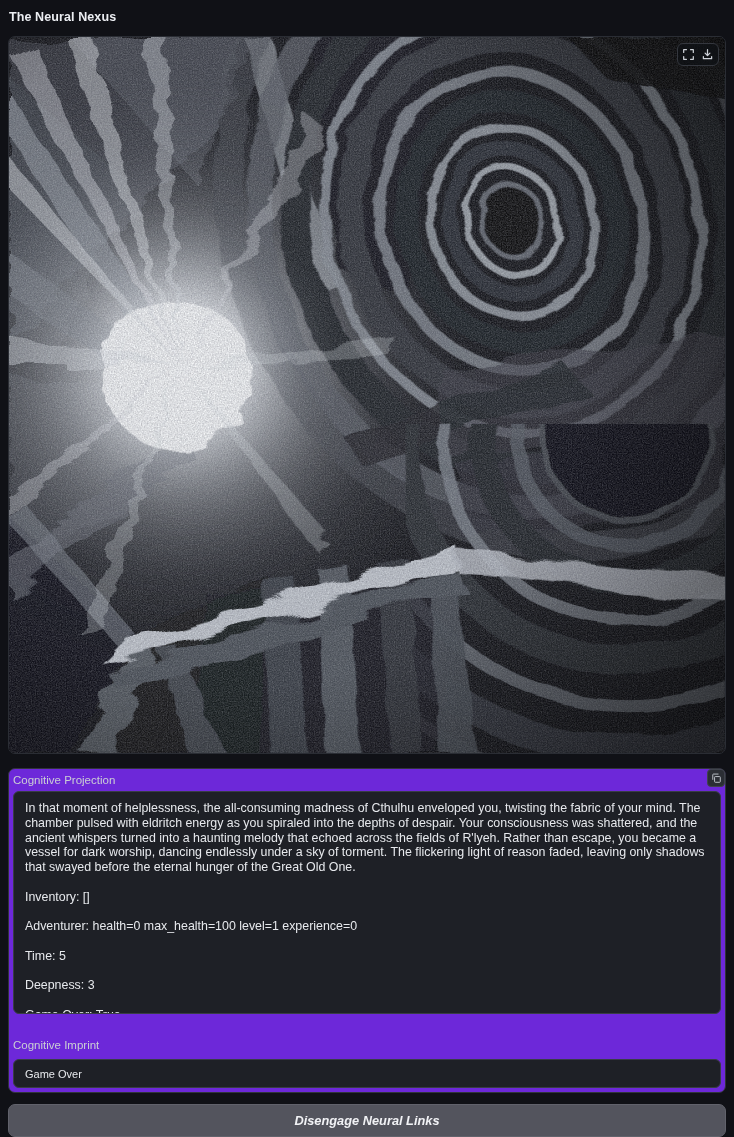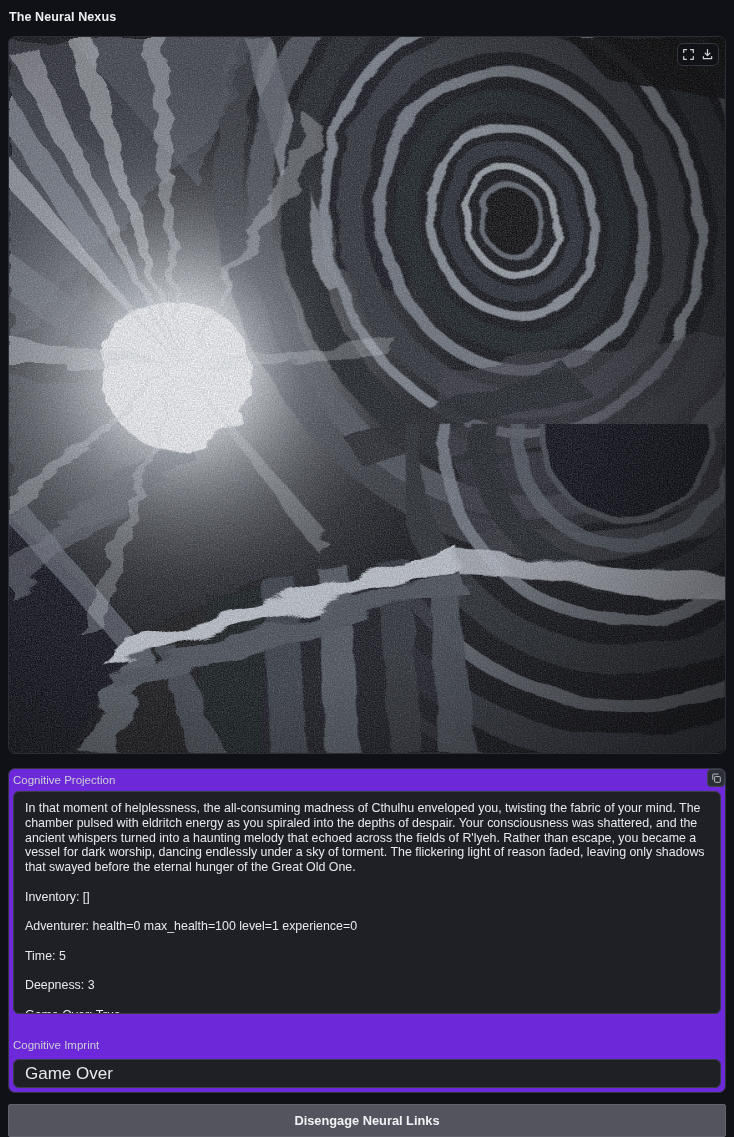--- a/index.html
+++ b/index.html
@@ -22,25 +22,25 @@
   .blk-label{font-size:11.5px;color:#cbced4;line-height:14px;}
   .copy-btn{width:18px;height:18px;box-sizing:border-box;display:flex;align-items:center;justify-content:center;
     border:1px solid #40444c;border-radius:4px;background:#2b2e34;color:#b9bdc4;margin-top:-4px;margin-right:-4px;
     padding:0;cursor:pointer;}
   .story-textarea{display:block;width:100%;height:223px;box-sizing:border-box;background:#1e2026;
     border:1px solid #393d45;border-radius:6px;color:#e7e9ed;font-size:12.4px;line-height:14.75px;
     padding:9px 11px;white-space:pre-wrap;overflow:hidden;resize:none;outline:none;
     font-family:"Liberation Sans","DejaVu Sans",sans-serif;}
   .label2{margin-top:24px;margin-bottom:7px;}
   .imprint-input{display:block;width:100%;height:29px;box-sizing:border-box;background:#1e2026;
-    border:1px solid #393d45;border-radius:6px;color:#e7e9ed;font-size:17px;padding:0 11px;outline:none;
+    border:1px solid #393d45;border-radius:6px;color:#e7e9ed;font-size:11px;padding:0 11px;outline:none;
     font-family:"Liberation Sans","DejaVu Sans",sans-serif;}
   .action-btn{margin-top:11px;width:718px;height:33px;box-sizing:border-box;background:#53545d;
-    border:1px solid #61626b;border-radius:2px;color:#f1f2f5;font-weight:700;font-size:12.8px;
-    cursor:pointer;font-family:"Liberation Sans","DejaVu Sans",sans-serif;}
+    border:1px solid #61626b;border-radius:7px;color:#f1f2f5;font-weight:700;font-size:12.8px;
+    cursor:pointer;font-family:"Liberation Sans","DejaVu Sans",sans-serif;font-style:italic;}
 </style>
 </head>
 <body>
 
 <div class="page">
 
   <div class="app-title">The Neural Nexus</div>
 
   <div class="image-block">
     <svg class="art" viewBox="0 0 718 718" preserveAspectRatio="xMidYMid slice" aria-hidden="true">

